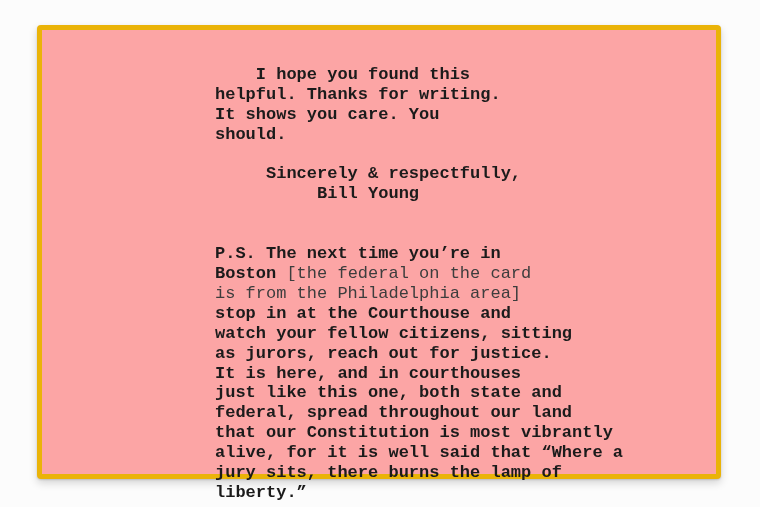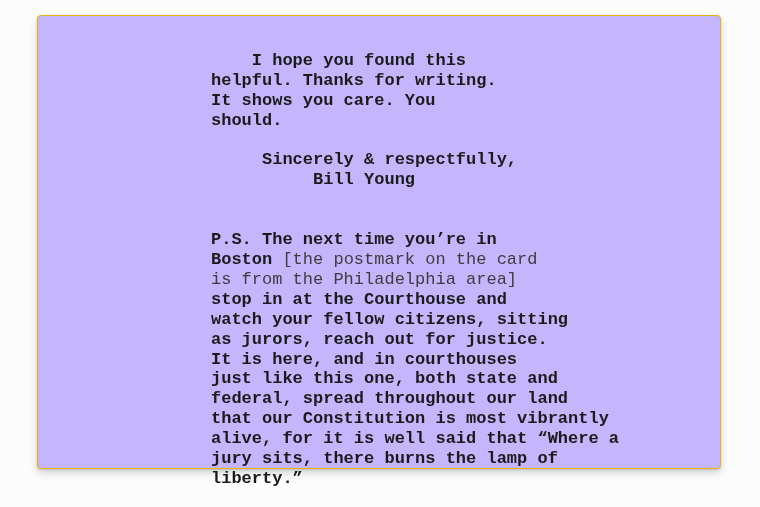--- a/index.html
+++ b/index.html
@@ -7,26 +7,26 @@
     padding: 0;
     width: 760px;
     height: 507px;
     background: #fcfcfc;
     font-family: "Liberation Mono", "DejaVu Sans Mono", monospace;
     overflow: hidden;
   }
   .letter-card {
     position: absolute;
     left: 37px;
-    top: 15px;
+    top: 25px;
     width: 684px;
     height: 454px;
     box-sizing: border-box;
-    background: #c4b5fd;
-    border: 1px solid #eab308;
+    background: #fca5a5;
+    border: 5px solid #eab308;
     border-radius: 4px;
     box-shadow: 0 1px 2px rgba(0,0,0,0.14), 0 4px 9px rgba(0,0,0,0.16);
   }
   .letter-body {
     position: absolute;
     left: 173px;
     top: 15px;
     right: 8px;
     white-space: pre;
     font-size: 17px;
@@ -50,21 +50,21 @@
     <span class="seg-bold">I hope you found this
 helpful. Thanks for writing.
 It shows you care. You
 should.
 
      Sincerely &amp; respectfully,
           Bill Young
 
 
 P.S. The next time you’re in
-Boston </span><span class="seg-regular">[the postmark on the card
+Boston </span><span class="seg-regular">[the federal on the card
 is from the Philadelphia area]</span><span class="seg-bold">
 stop in at the Courthouse and
 watch your fellow citizens, sitting
 as jurors, reach out for justice.
 It is here, and in courthouses
 just like this one, both state and
 federal, spread throughout our land
 that our Constitution is most vibrantly
 alive, for it is well said that “Where a
 jury sits, there burns the lamp of

